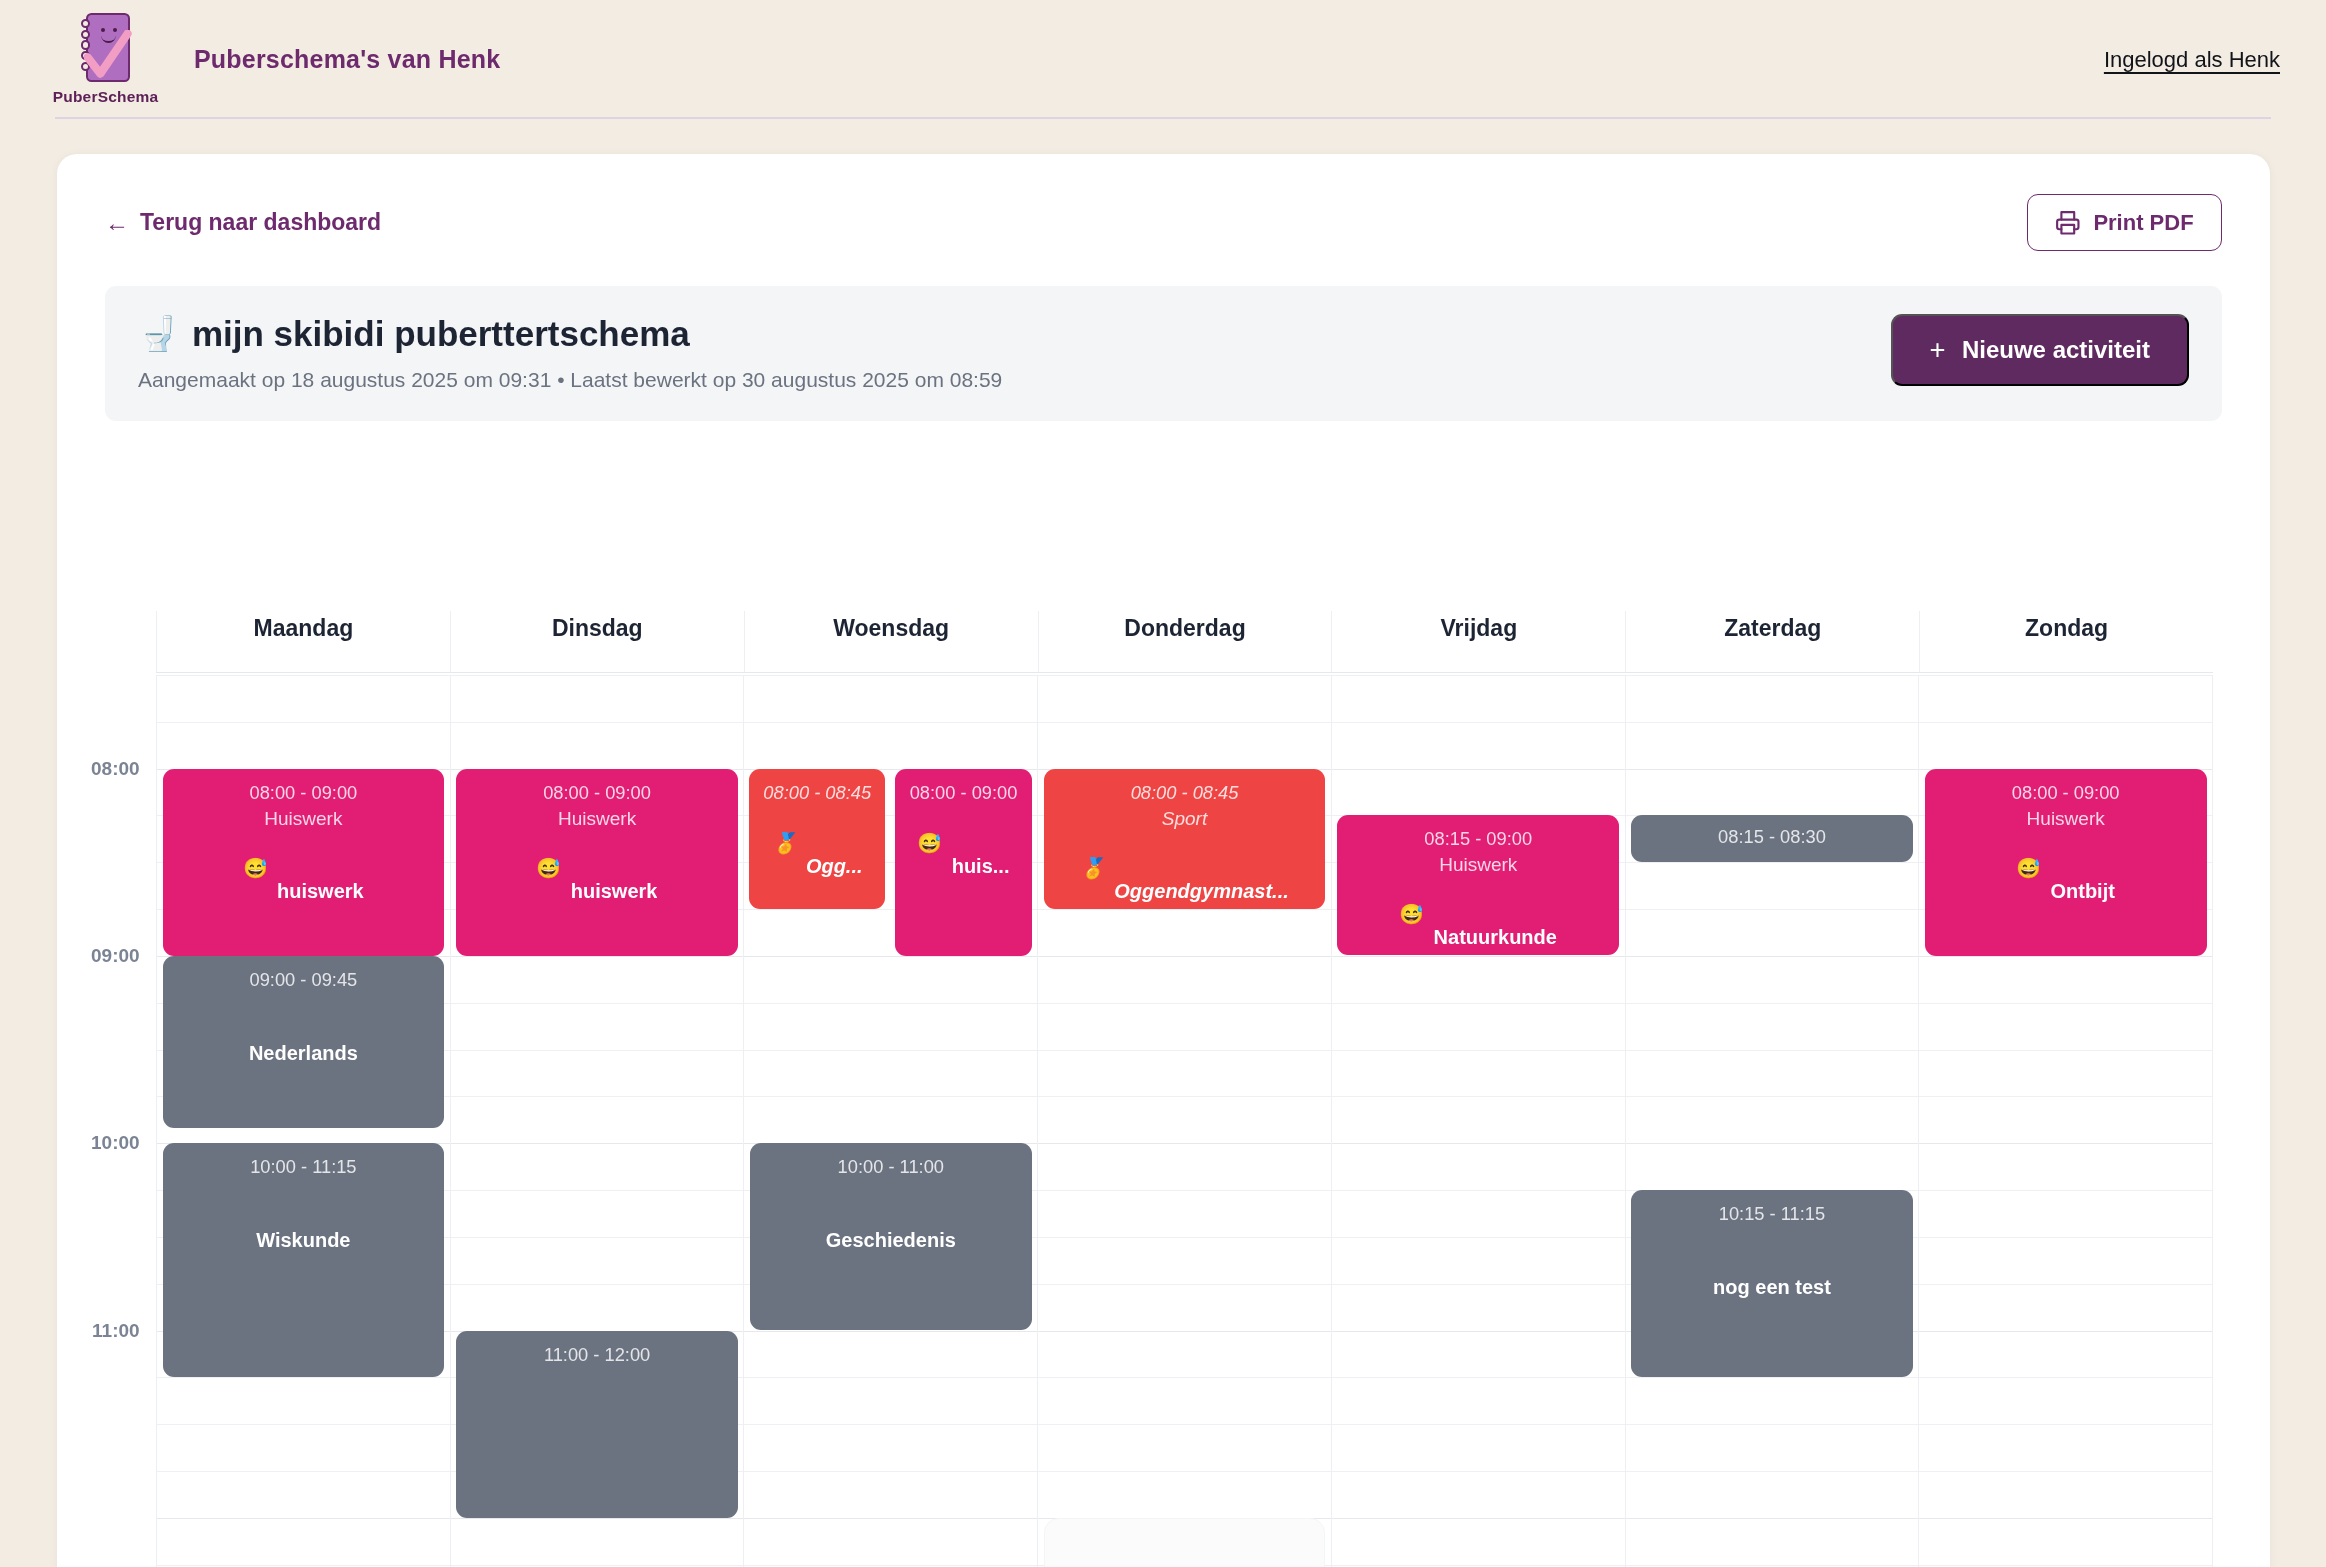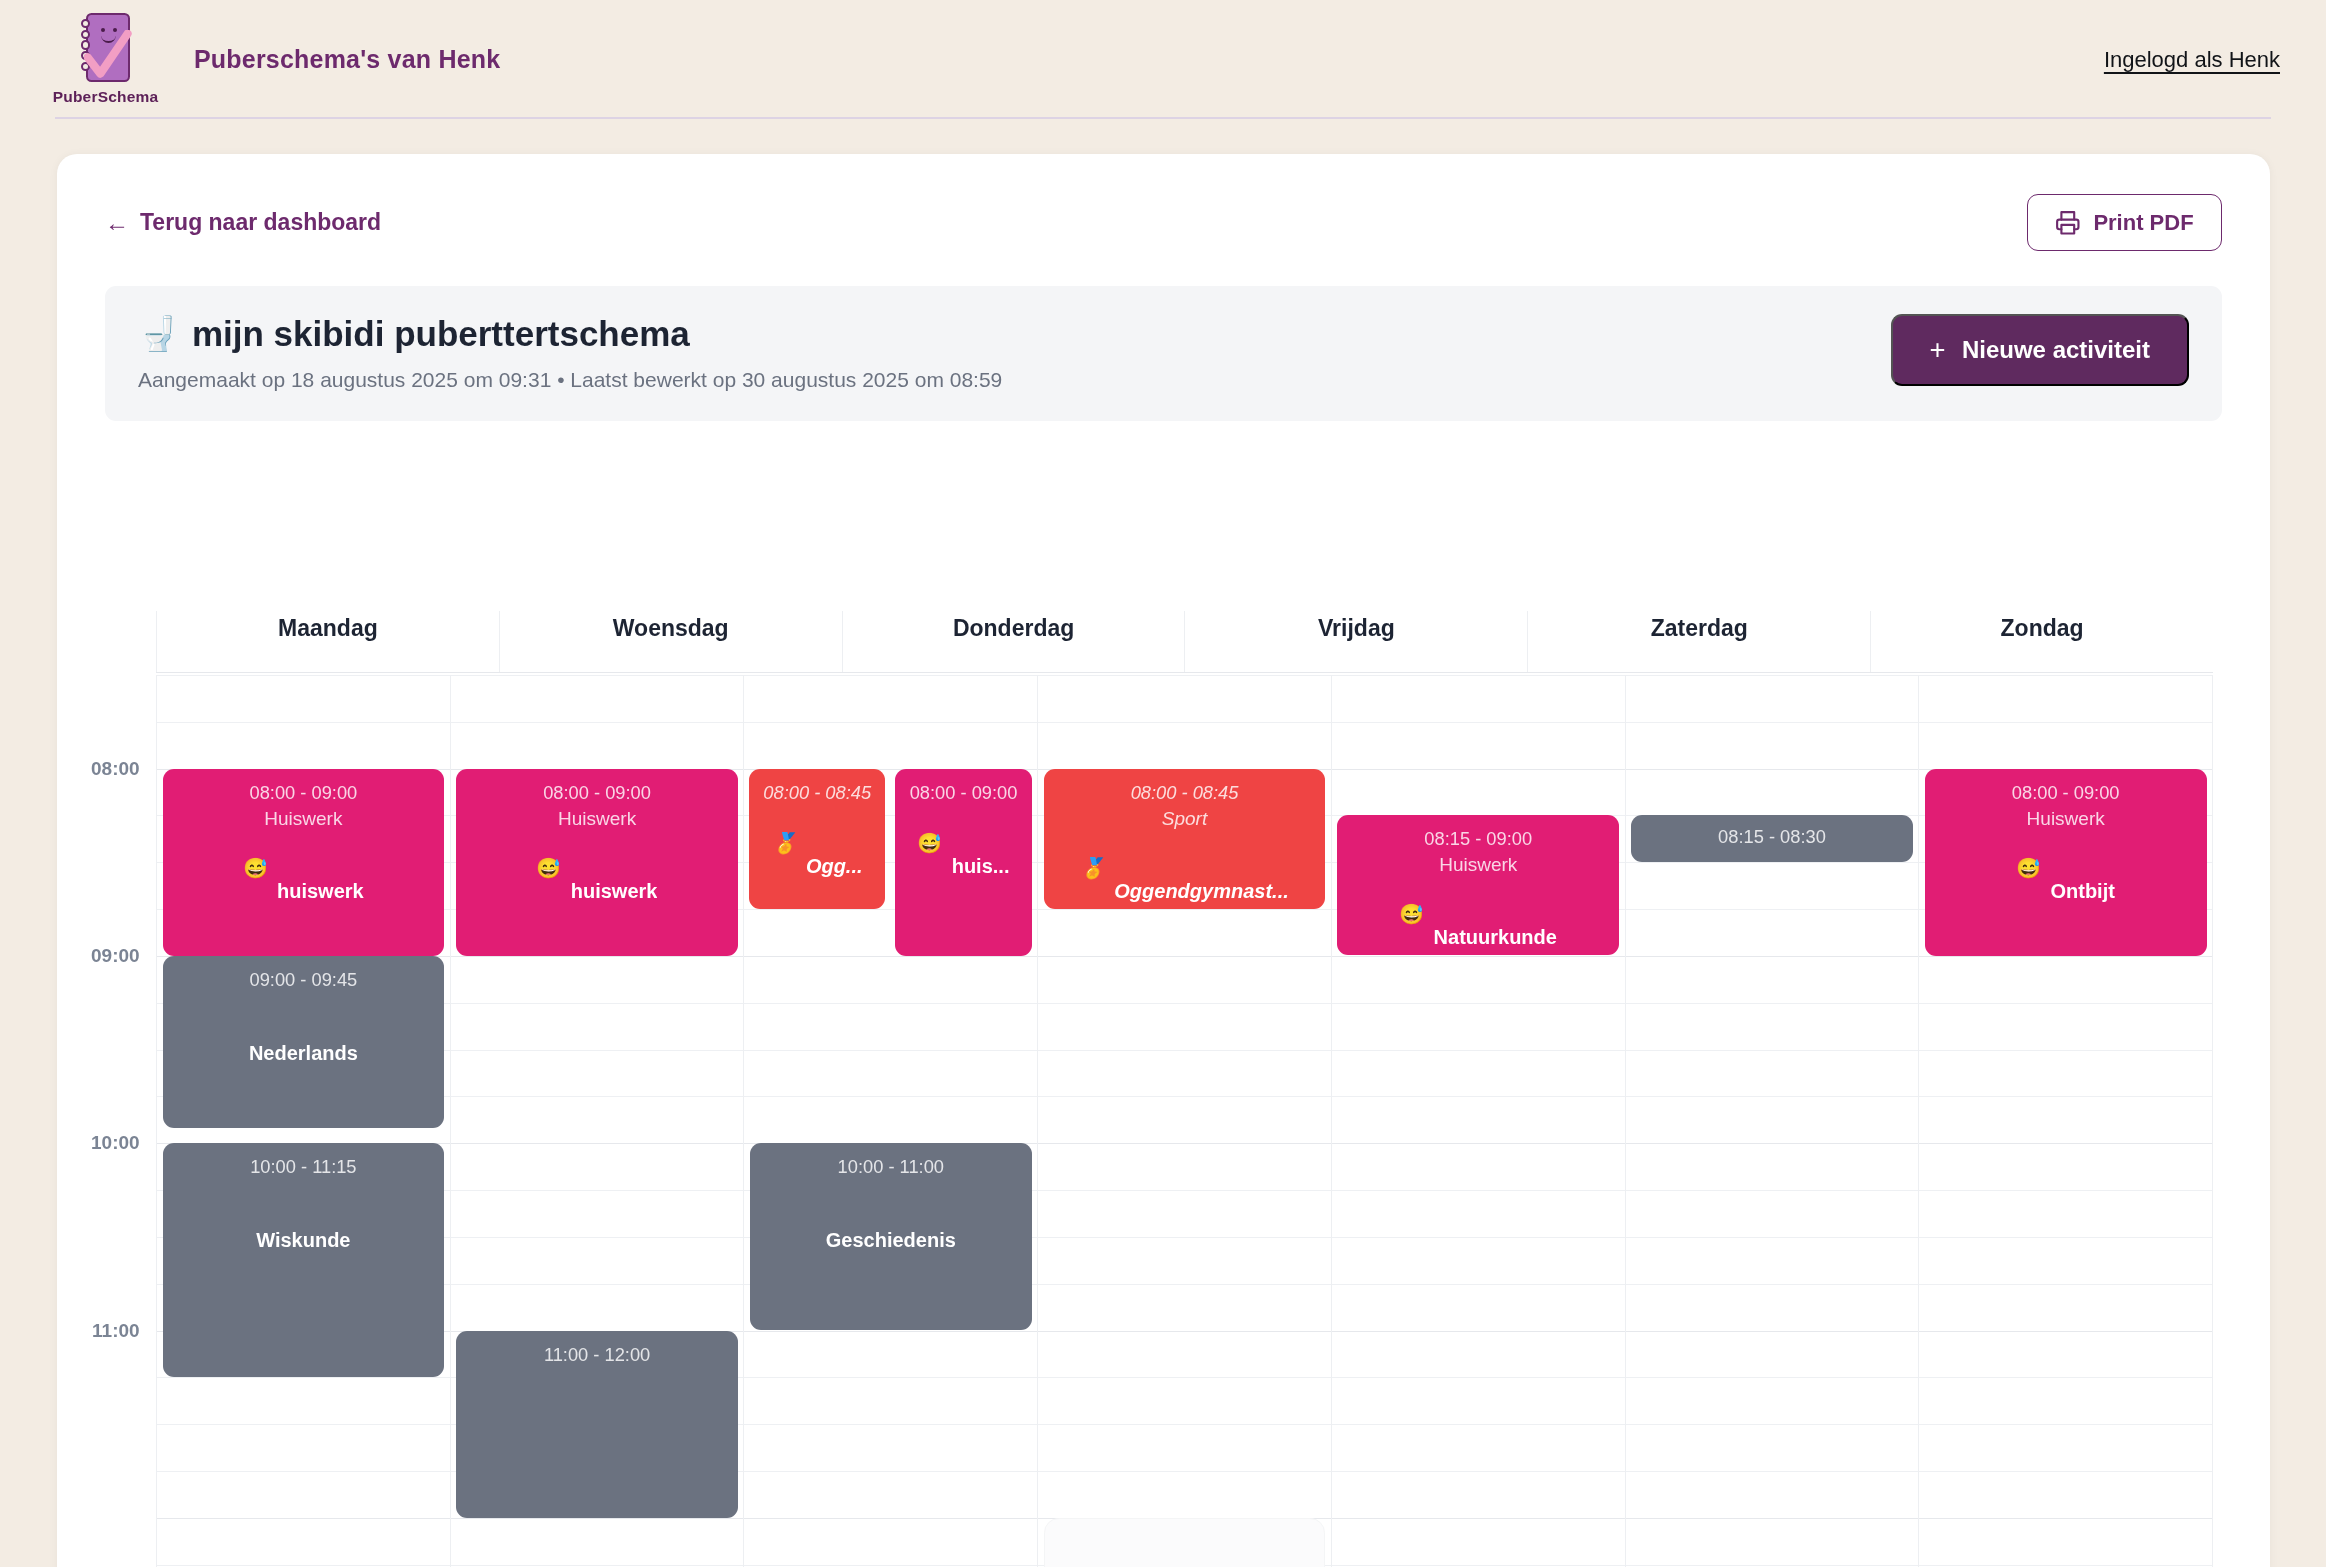--- a/index.html
+++ b/index.html
@@ -242,20 +242,21 @@
     </div>
     <button class="new-btn">
       <span class="new-plus">+</span>
       <span>Nieuwe activiteit</span>
     </button>
   </div>
 
   <div class="cal">
     <div class="cal-headrow" id="cal-headrow">
         <div class="dayhead">Maandag</div>
+        <div class="dayhead">Dinsdag</div>
         <div class="dayhead">Woensdag</div>
         <div class="dayhead">Donderdag</div>
         <div class="dayhead">Vrijdag</div>
         <div class="dayhead">Zaterdag</div>
         <div class="dayhead">Zondag</div>
       </div>
     <div class="cal-body">
       <div class="gutter" id="gutter">
           <div class="hlabel" style="top: 94px;">08:00</div>
           <div class="hlabel" style="top: 281px; text-align: right;">09:00</div>
@@ -458,20 +459,26 @@
             <div class="hline" style="top: 609px;"></div>
             <div class="hline major" style="top: 656px;"></div>
             <div class="hline" style="top: 702px;"></div>
             <div class="hline" style="top: 749px;"></div>
             <div class="hline" style="top: 796px;"></div>
             <div class="hline major" style="top: 843px;"></div>
             <div class="hline" style="top: 890px;"></div>
             <div class="ev gray tiny" style="top: 140px; height: 47px;">
               <div class="ev-time">08:15 - 08:30</div>
             </div>
+            <div class="ev gray" style="top: 515px; height: 187px;">
+              <div class="ev-time">10:15 - 11:15</div>
+              <div class="ev-title">
+                <span class="t">nog een test</span>
+              </div>
+            </div>
           </div>
           <div class="daycol">
             <div class="hline" style="top: 0px;"></div>
             <div class="hline" style="top: 47px;"></div>
             <div class="hline major" style="top: 94px;"></div>
             <div class="hline" style="top: 140px;"></div>
             <div class="hline" style="top: 187px;"></div>
             <div class="hline" style="top: 234px;"></div>
             <div class="hline major" style="top: 281px;"></div>
             <div class="hline" style="top: 328px;"></div>

